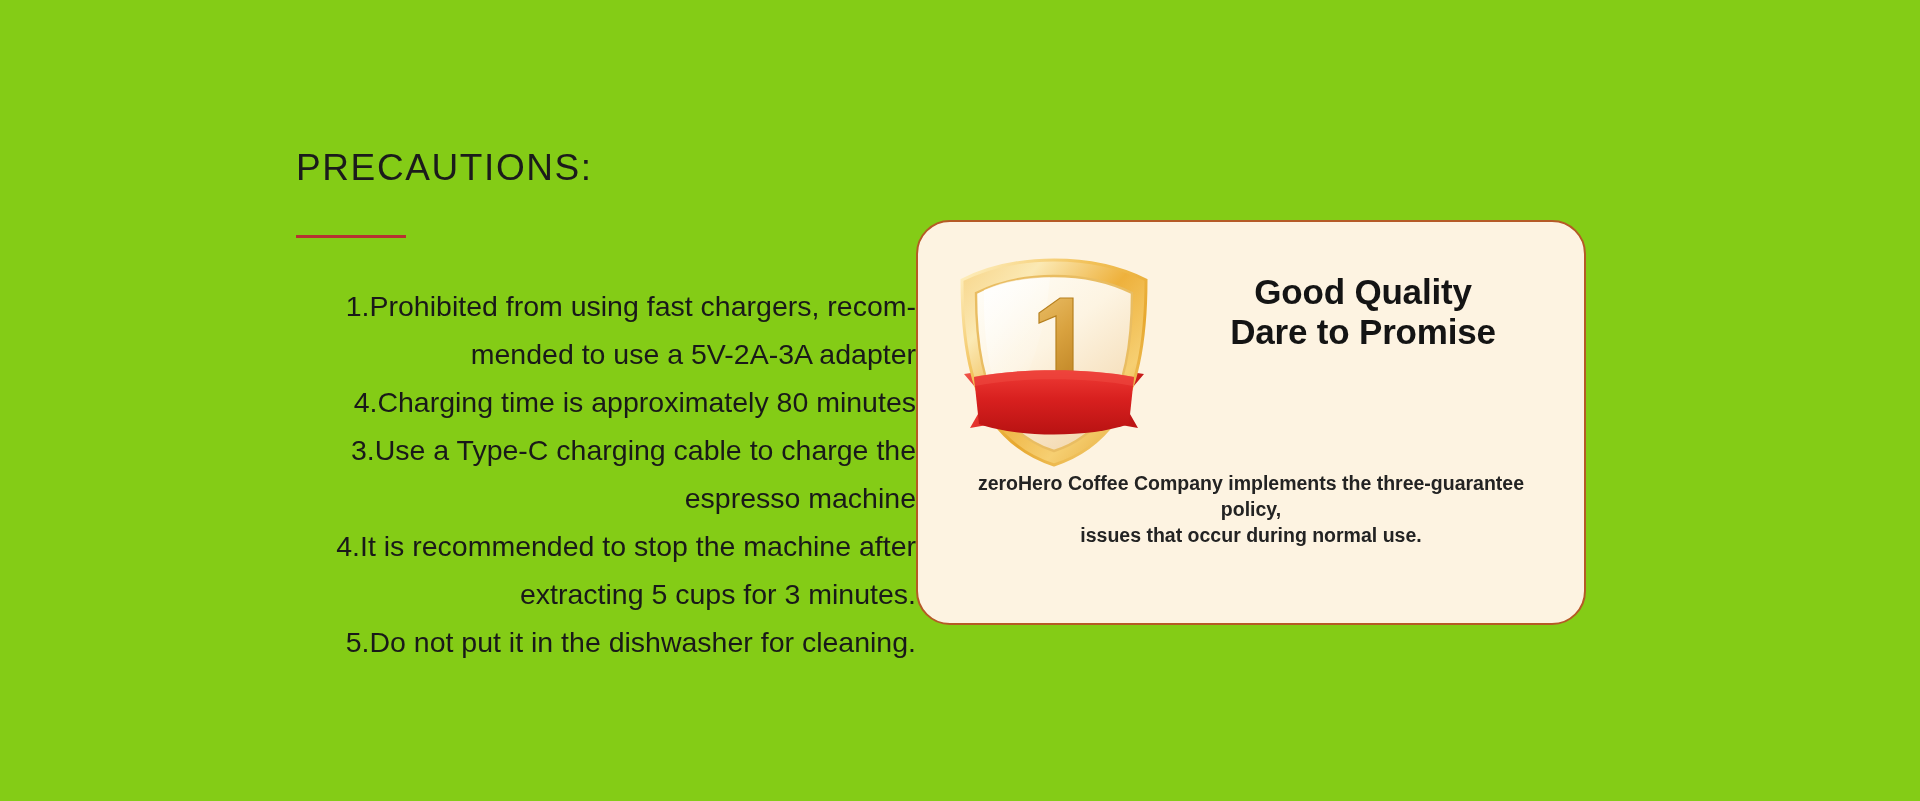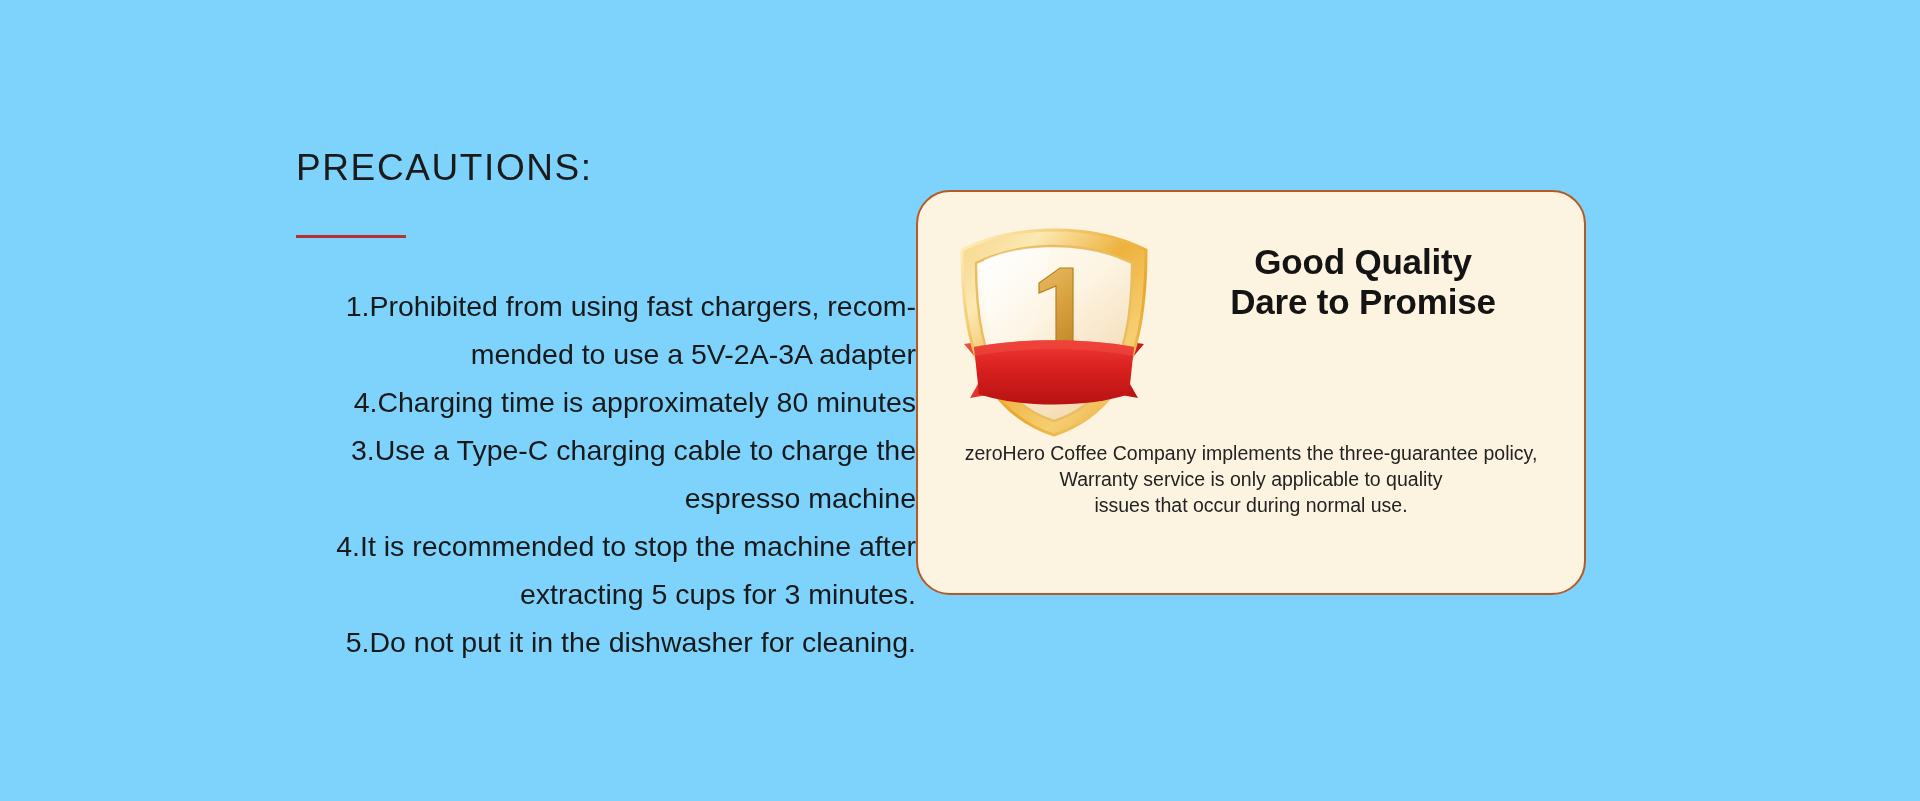--- a/index.html
+++ b/index.html
@@ -13,21 +13,21 @@
     font-family: "Liberation Sans", sans-serif;
     overflow: hidden;
     position: relative;
   }
 
   #page {
     position: absolute;
     left: 0; top: 0;
     width: 1920px;
     height: 801px;
-    background: #7dd3fc;
+    background: #84cc16;
   }
 
   
   .precautions {
     position: absolute;
     left: 296px;
     top: 148px;
     width: 620px;
   }
 
@@ -57,21 +57,21 @@
     text-align: right;
   }
   .precautions-list .pline {
     white-space: pre-wrap;
   }
 
   
   .warranty-card {
     position: absolute;
     left: 916px;
-    top: 190px;
+    top: 220px;
     width: 670px;
     height: 405px;
     background: #fdf3e1;
     border: 2.5px solid #b55a26;
     border-radius: 34px;
     box-sizing: border-box;
   }
 
   .card-top {
     display: flex;
@@ -110,21 +110,21 @@
     line-height: 1.2;
     font-weight: 400;
   }
 
   .fineprint {
     text-align: center;
     font-size: 19.5px;
     line-height: 26px;
     color: #232323;
     padding: 26px 34px 0 34px;
-    font-weight: 400;
+    font-weight: 700;
   }
 </style>
 </head>
 <body>
 
 <div id="page">
 
   <section class="precautions">
     <h1 class="precautions-title">PRECAUTIONS:</h1>
 
@@ -223,19 +223,18 @@
       <div class="card-headings">
         <div class="headline">
           <div>Good Quality</div>
           <div>Dare to Promise</div>
         </div>
       </div>
     </div>
 
     <div class="fineprint">
       <div>zeroHero Coffee Company implements the three-guarantee policy,</div>
-      <div>Warranty service is only applicable to quality</div>
       <div>issues that occur during normal use.</div>
     </div>
 
   </section>
 
 </div>
 
 </body></html>

